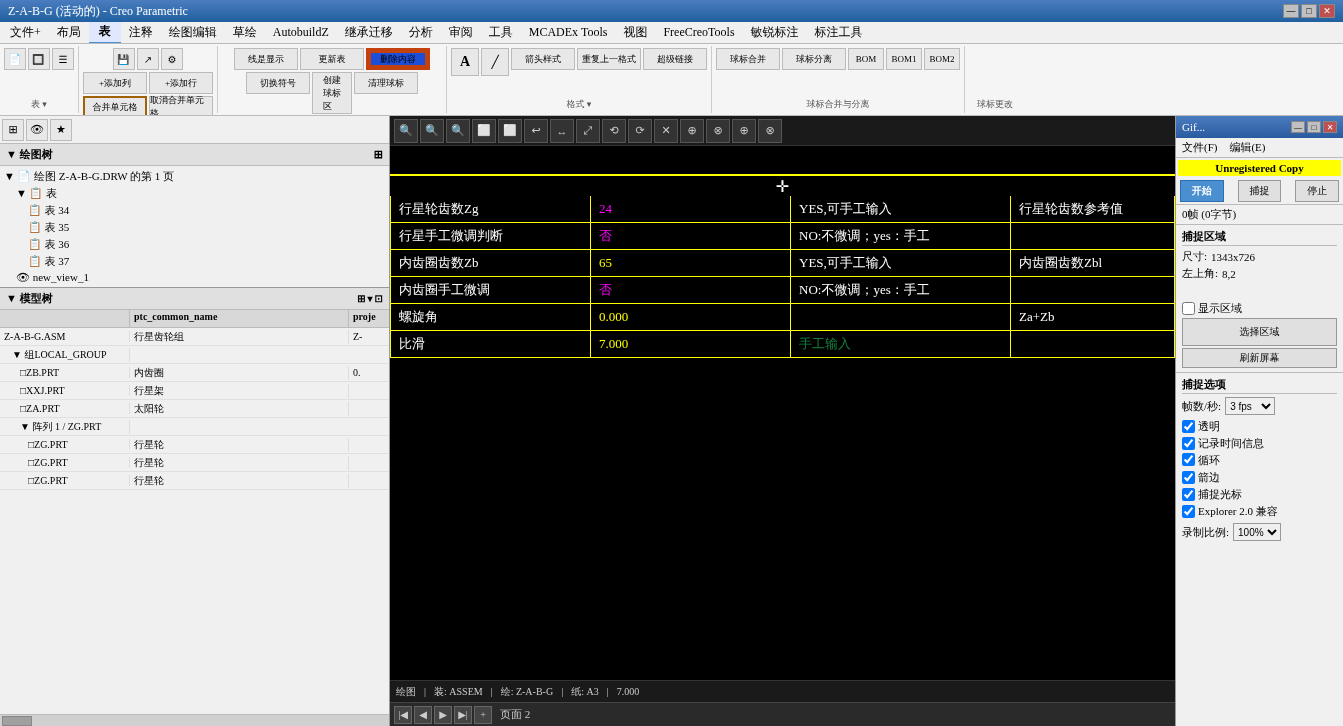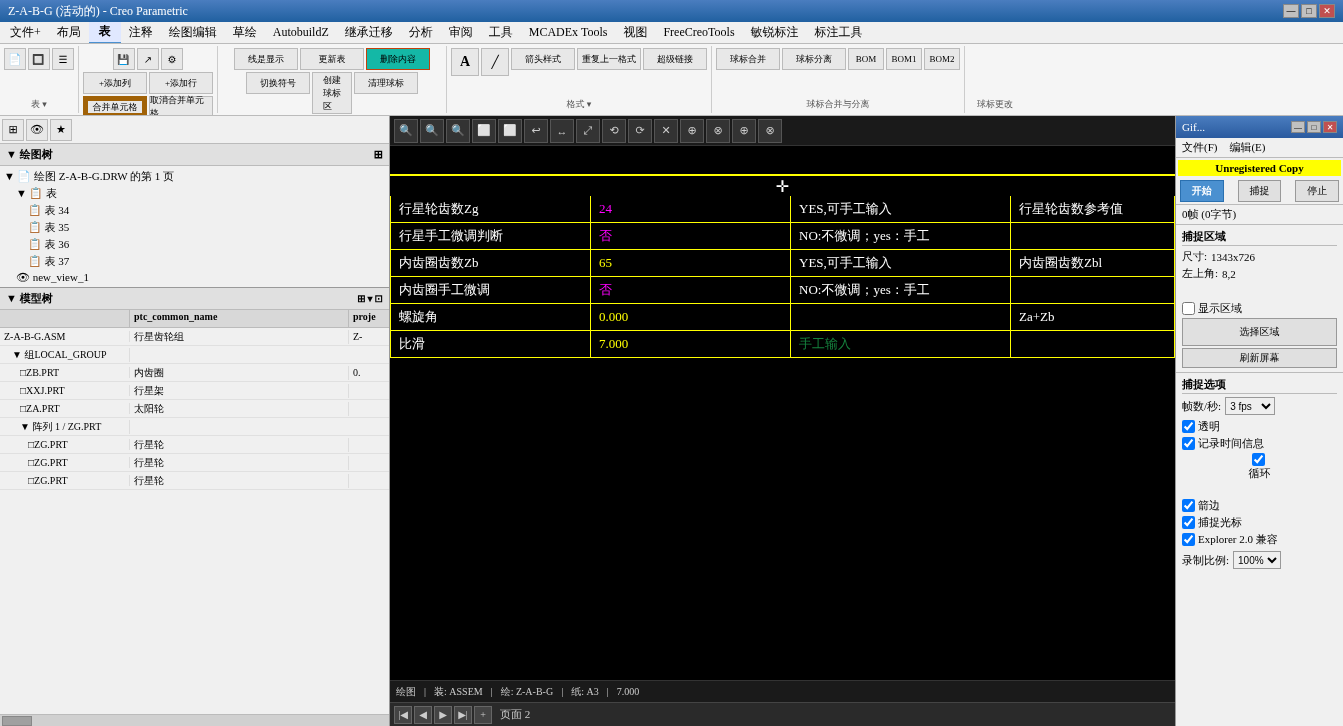--- a/index.html
+++ b/index.html
@@ -51,32 +51,32 @@
         <div style="font-size:9px;color:#555;margin-top:auto;padding-top:2px;">表 ▾</div>
       </div>
 
       <div style="display:flex;flex-direction:column;border-right:1px solid #ccc;padding:2px 4px;align-items:center;min-width:130px;">
         <div style="display:flex;gap:2px;flex-wrap:wrap;justify-content:center;max-width:130px;">
           <div style="width:22px;height:22px;background:#e8e8e8;border:1px solid #bbb;display:flex;align-items:center;justify-content:center;cursor:pointer;font-size:10px;" title="保存表">💾</div>
           <div style="width:22px;height:22px;background:#e8e8e8;border:1px solid #bbb;display:flex;align-items:center;justify-content:center;cursor:pointer;font-size:10px;" title="移动到页面">↗</div>
           <div style="width:22px;height:22px;background:#e8e8e8;border:1px solid #bbb;display:flex;align-items:center;justify-content:center;cursor:pointer;font-size:10px;" title="属性">⚙</div>
           <div style="width:64px;height:22px;background:#e8e8e8;border:1px solid #bbb;display:flex;align-items:center;justify-content:center;cursor:pointer;font-size:9px;" title="添加列">+添加列</div>
           <div style="width:64px;height:22px;background:#e8e8e8;border:1px solid #bbb;display:flex;align-items:center;justify-content:center;cursor:pointer;font-size:9px;" title="添加行">+添加行</div>
-          <div style="width:64px;height:22px;background:#e8e8e8;border:5px solid #a16207;display:flex;align-items:center;justify-content:center;cursor:pointer;font-size:9px;" title="合并单元格">合并单元格</div>
+          <div style="width:64px;height:22px;background:#e8e8e8;border:2px solid #a16207;display:flex;align-items:center;justify-content:center;cursor:pointer;font-size:9px;" title="合并单元格">合并单元格</div>
           <div style="width:64px;height:22px;background:#e8e8e8;border:1px solid #bbb;display:flex;align-items:center;justify-content:center;cursor:pointer;font-size:9px;" title="取消合并">取消合并单元格</div>
 
         </div>
 
       </div>
 
       <div style="display:flex;flex-direction:column;border-right:1px solid #ccc;padding:2px 4px;align-items:center;min-width:220px;">
         <div style="display:flex;gap:2px;flex-wrap:wrap;justify-content:center;max-width:220px;">
           <div style="width:64px;height:22px;background:#e8e8e8;border:1px solid #bbb;display:flex;align-items:center;justify-content:center;cursor:pointer;font-size:9px;">线是显示</div>
           <div style="width:64px;height:22px;background:#e8e8e8;border:1px solid #bbb;display:flex;align-items:center;justify-content:center;cursor:pointer;font-size:9px;">更新表</div>
-          <div style="width:64px;height:22px;background:#14b8a6;border:1px solid #c2410c;display:flex;align-items:center;justify-content:center;cursor:pointer;font-size:9px;">删除内容</div>
+          <div style="width:64px;height:22px;background:#1d4ed8;border:5px solid #c2410c;display:flex;align-items:center;justify-content:center;cursor:pointer;font-size:9px;">删除内容</div>
           <div style="width:64px;height:22px;background:#e8e8e8;border:1px solid #bbb;display:flex;align-items:center;justify-content:center;cursor:pointer;font-size:9px;">切换符号</div>
           <div style="width:40px;height:42px;background:#e8e8e8;border:1px solid #bbb;display:flex;align-items:center;justify-content:center;cursor:pointer;font-size:9px;flex-direction:column;">创建<br>球标<br>区</div>
           <div style="width:64px;height:22px;background:#e8e8e8;border:1px solid #bbb;display:flex;align-items:center;justify-content:center;cursor:pointer;font-size:9px;">清理球标</div>
 
         </div>
 
       </div>
 
       <div style="display:flex;flex-direction:column;border-right:1px solid #ccc;padding:2px 4px;align-items:center;min-width:120px;">
         <div style="display:flex;gap:2px;flex-wrap:wrap;justify-content:center;">
@@ -381,21 +381,21 @@
           </div>
 
           <label style="display:flex;align-items:center;font-size:11px;cursor:pointer;margin-bottom:2px;">
             <input type="checkbox" checked="" style="margin-right: 3px;">
             <span>透明</span>
           </label>
           <label style="display:flex;align-items:center;font-size:11px;cursor:pointer;margin-bottom:2px;">
             <input type="checkbox" checked="" style="margin-right: 3px;">
             <span>记录时间信息</span>
           </label>
-          <label style="display:flex;align-items:center;font-size:11px;cursor:pointer;margin-bottom:17px;flex-direction:column;">
+          <label style="display:flex;align-items:flex-start;font-size:11px;cursor:pointer;margin-bottom:2px;">
             <input type="checkbox" checked="" style="margin-right: 3px;">
             <span>循环</span>
           </label>
           <label style="display:flex;align-items:center;font-size:11px;cursor:pointer;margin-bottom:2px;">
             <input type="checkbox" checked="" style="margin-right: 3px;">
             <span>箭边</span>
           </label>
           <label style="display:flex;align-items:center;font-size:11px;cursor:pointer;margin-bottom:2px;">
             <input type="checkbox" checked="" style="margin-right: 3px;">
             <span>捕捉光标</span>

